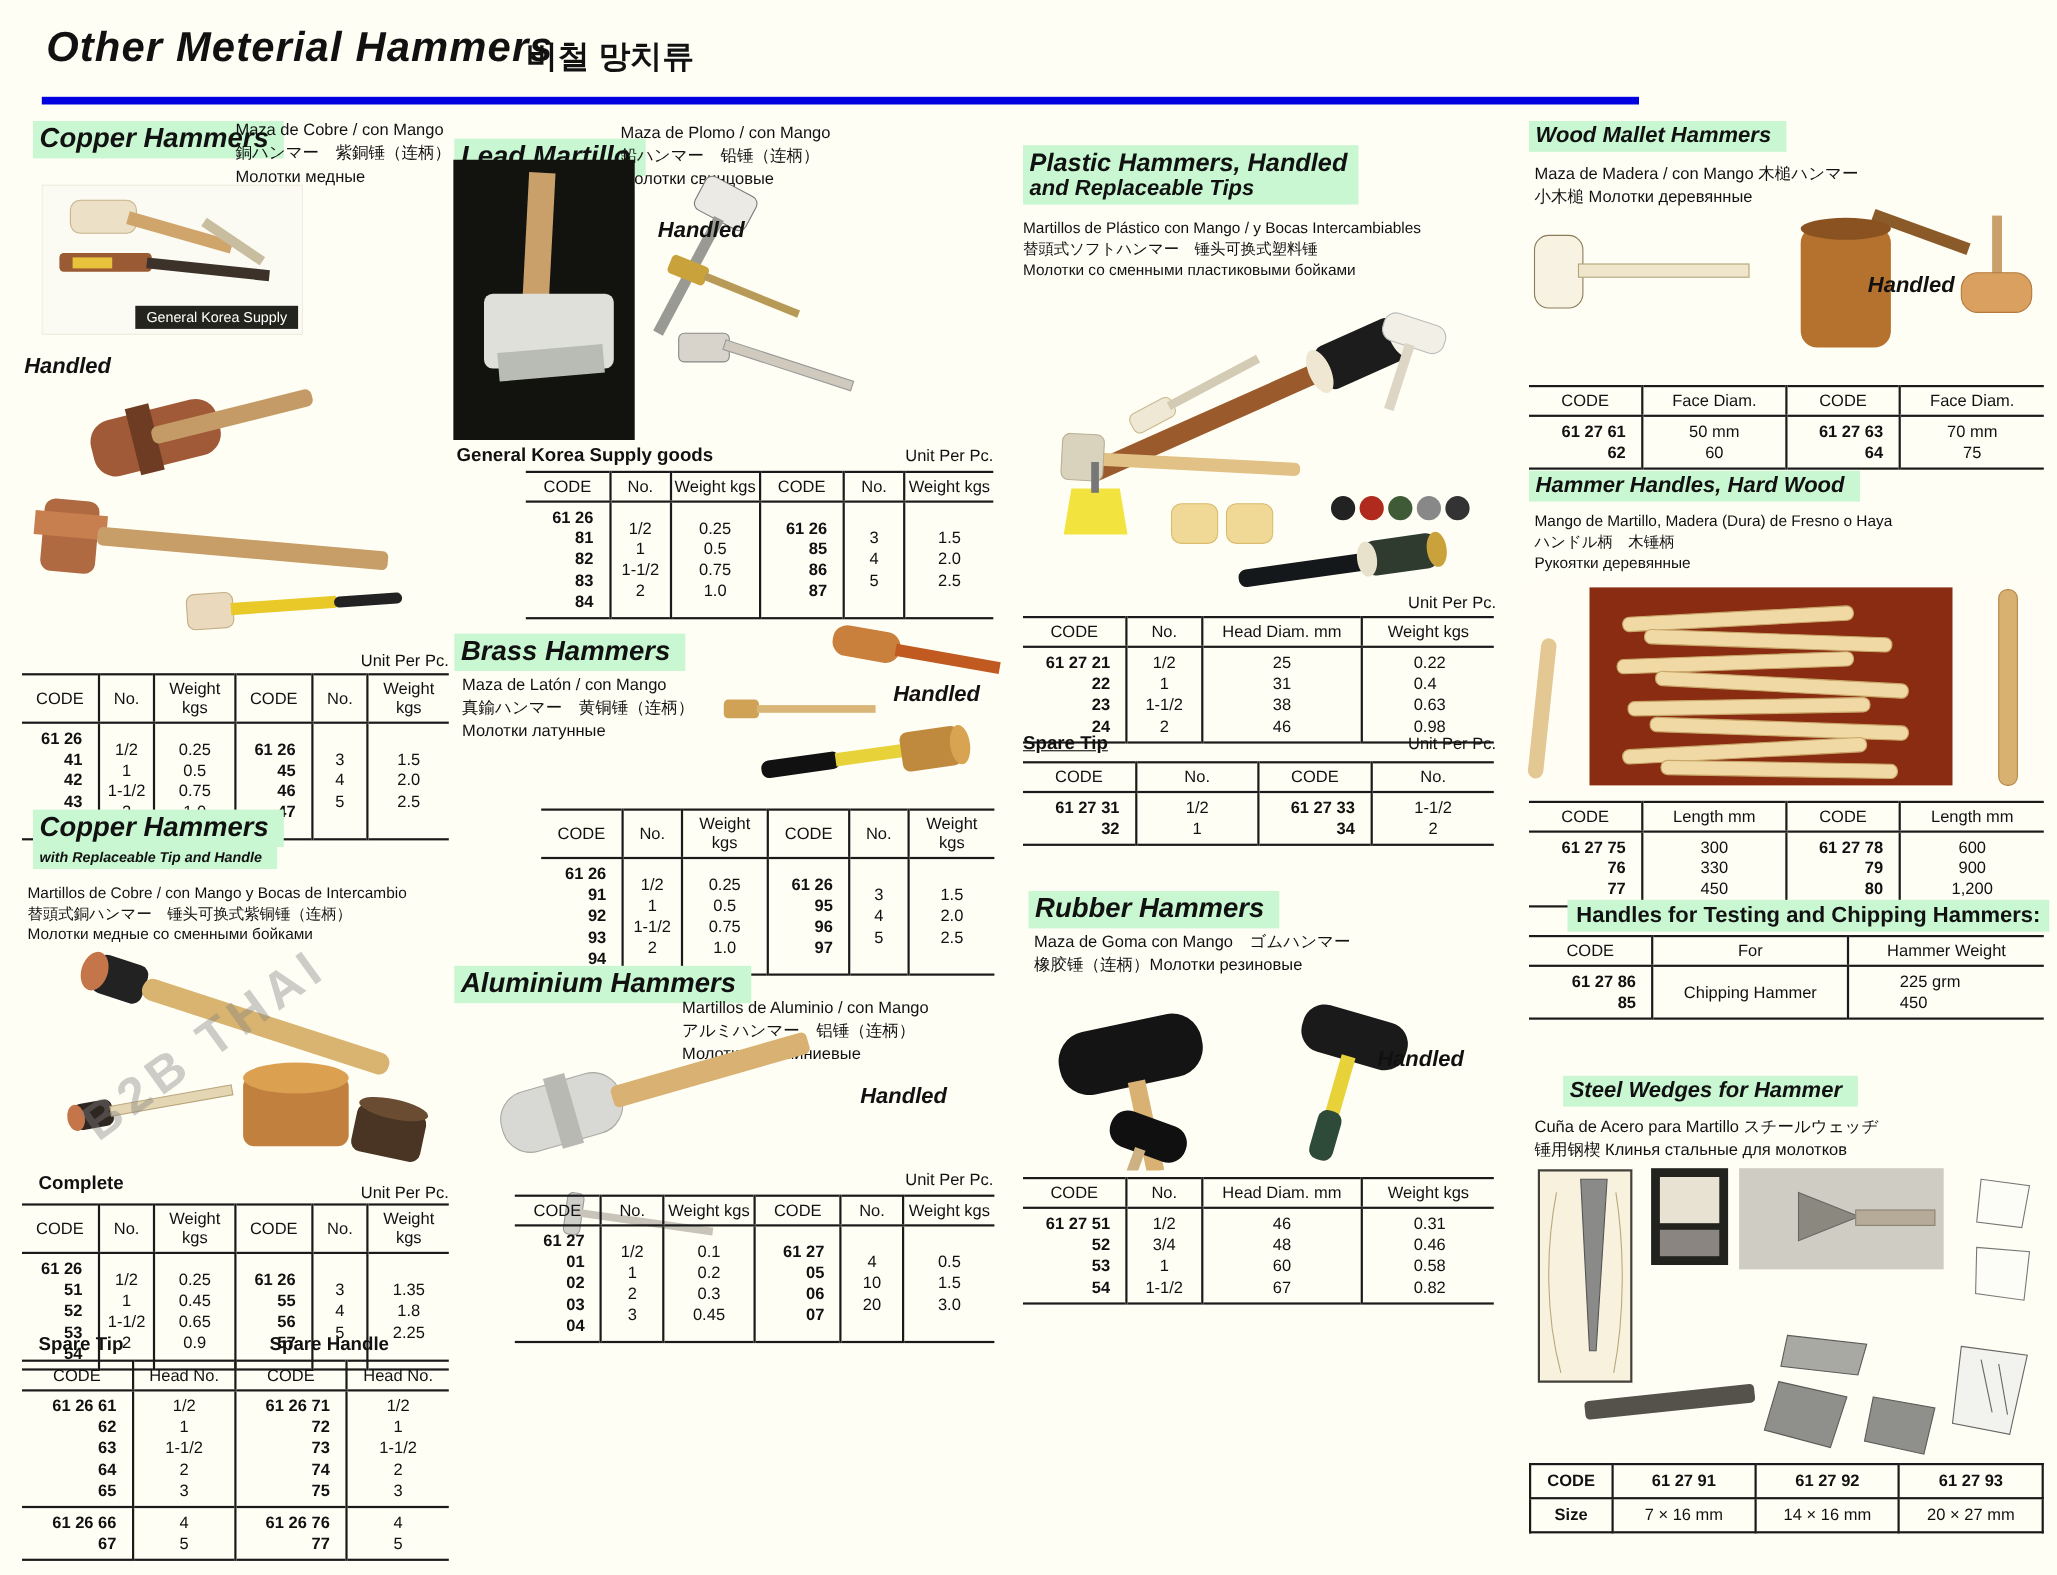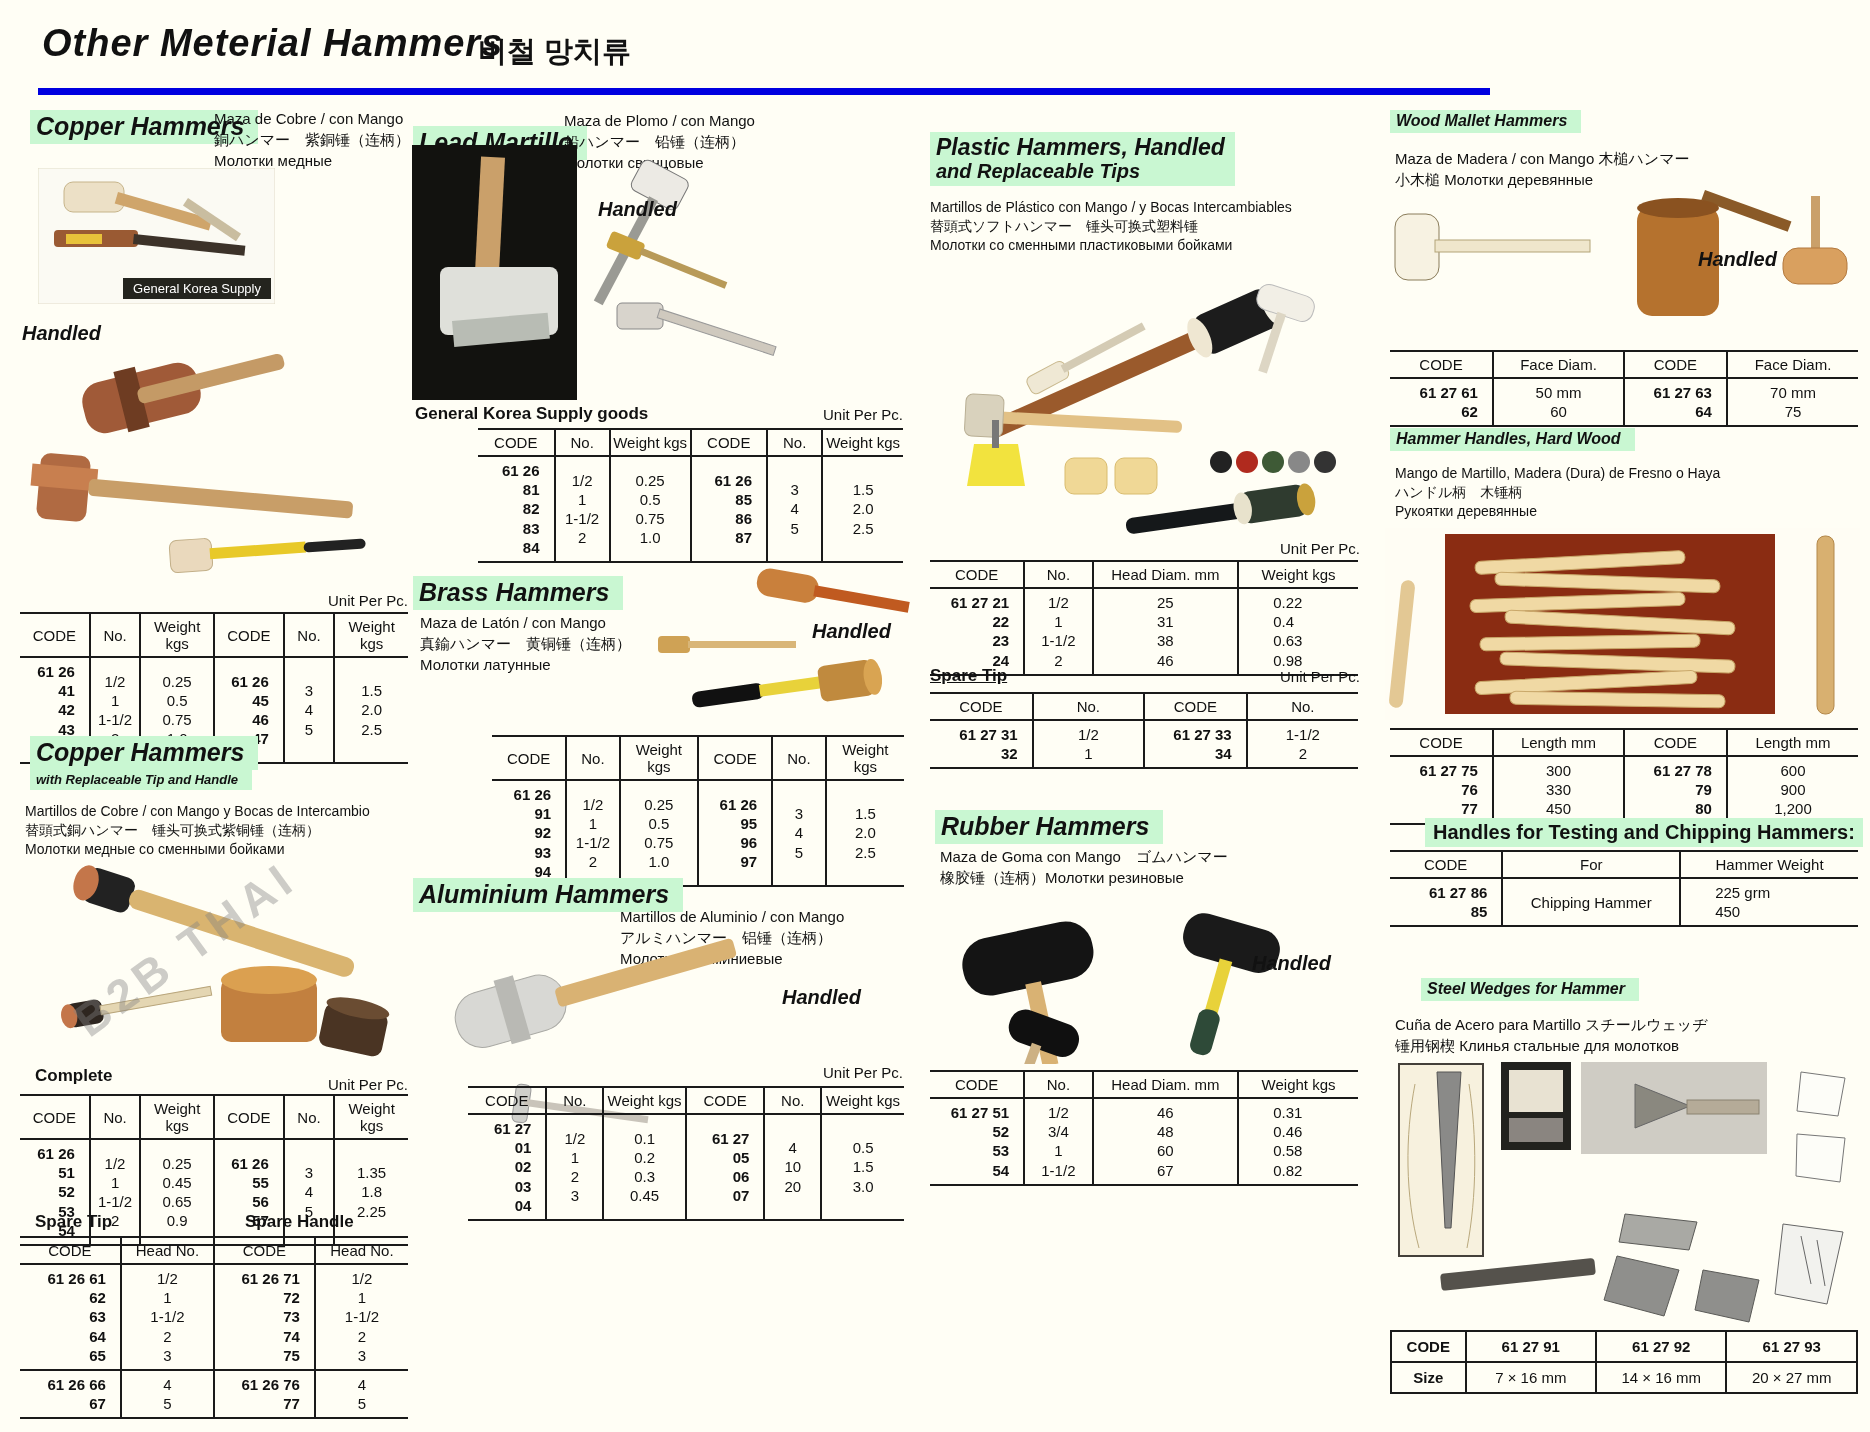--- a/index.html
+++ b/index.html
@@ -12,21 +12,21 @@
   }
   .abs { position: absolute; }
   .title { font-size: 38px; font-weight: bold; font-style: italic; letter-spacing: 1px; }
   .title-kr { font-size: 29px; font-weight: bold; }
   .rule { background: #0000e0; }
   .sec-head {
     display: inline-block; background: #c9f7d2;
     font-weight: bold; font-style: italic; font-size: 25px;
     padding: 2px 14px 3px 6px; white-space: nowrap;
   }
-  .sec-head.md { font-size: 16px; }
+  .sec-head.md { font-size: 20px; }
   .sec-head.sm { font-size: 13px; }
   .sec-head.plain { font-style: normal; font-size: 20px; padding: 3px 8px; margin-left: 35px; }
   .sub { font-size: 15px; line-height: 1.4; }
   .sub.tight { font-size: 14px; line-height: 1.35; }
   .handled { font-weight: bold; font-style: italic; font-size: 20px; }
   .unit { font-size: 15px; text-align: right; }
   .cap-label { font-weight: bold; font-size: 17px; }
   .cap-label.ul { text-decoration: underline; }
   .photo { position: absolute; }
   .photo svg { display: block; width: 100%; height: 100%; }
@@ -43,21 +43,21 @@
   table.cat { border-collapse: collapse; table-layout: fixed; font-size: 15px; background: transparent;
     border-top: 2px solid #1a1a1a; border-bottom: 2px solid #1a1a1a; }
   table.cat th { font-weight: normal; font-size: 15px; text-align: center;
     border-bottom: 2px solid #1a1a1a; padding: 4px 2px; }
   table.cat td { padding: 4px 6px; white-space: pre-line; vertical-align: middle;
     text-align: center; line-height: 1.28; }
   table.cat th + th, table.cat td + td { border-left: 2px solid #1a1a1a; }
   table.cat tbody tr + tr td { border-top: 2px solid #1a1a1a; }
   table.cat td.b { font-weight: bold; }
   table.cat td.ar { text-align: right; padding-right: 14px; }
-  table.cat td.al { text-align: left; padding-left: 34px; }
+  table.cat td.al { text-align: left; padding-left: 46px; }
   table.grid { border-collapse: collapse; table-layout: fixed; font-size: 15px; }
   table.grid td { border: 2px solid #1a1a1a; text-align: center; padding: 6px 4px; }
   table.grid tr:first-child td { font-weight: bold; }
   table.grid td:first-child { font-weight: bold; }
 </style>
 </head>
 <body>
 
 <div class="page">
 

